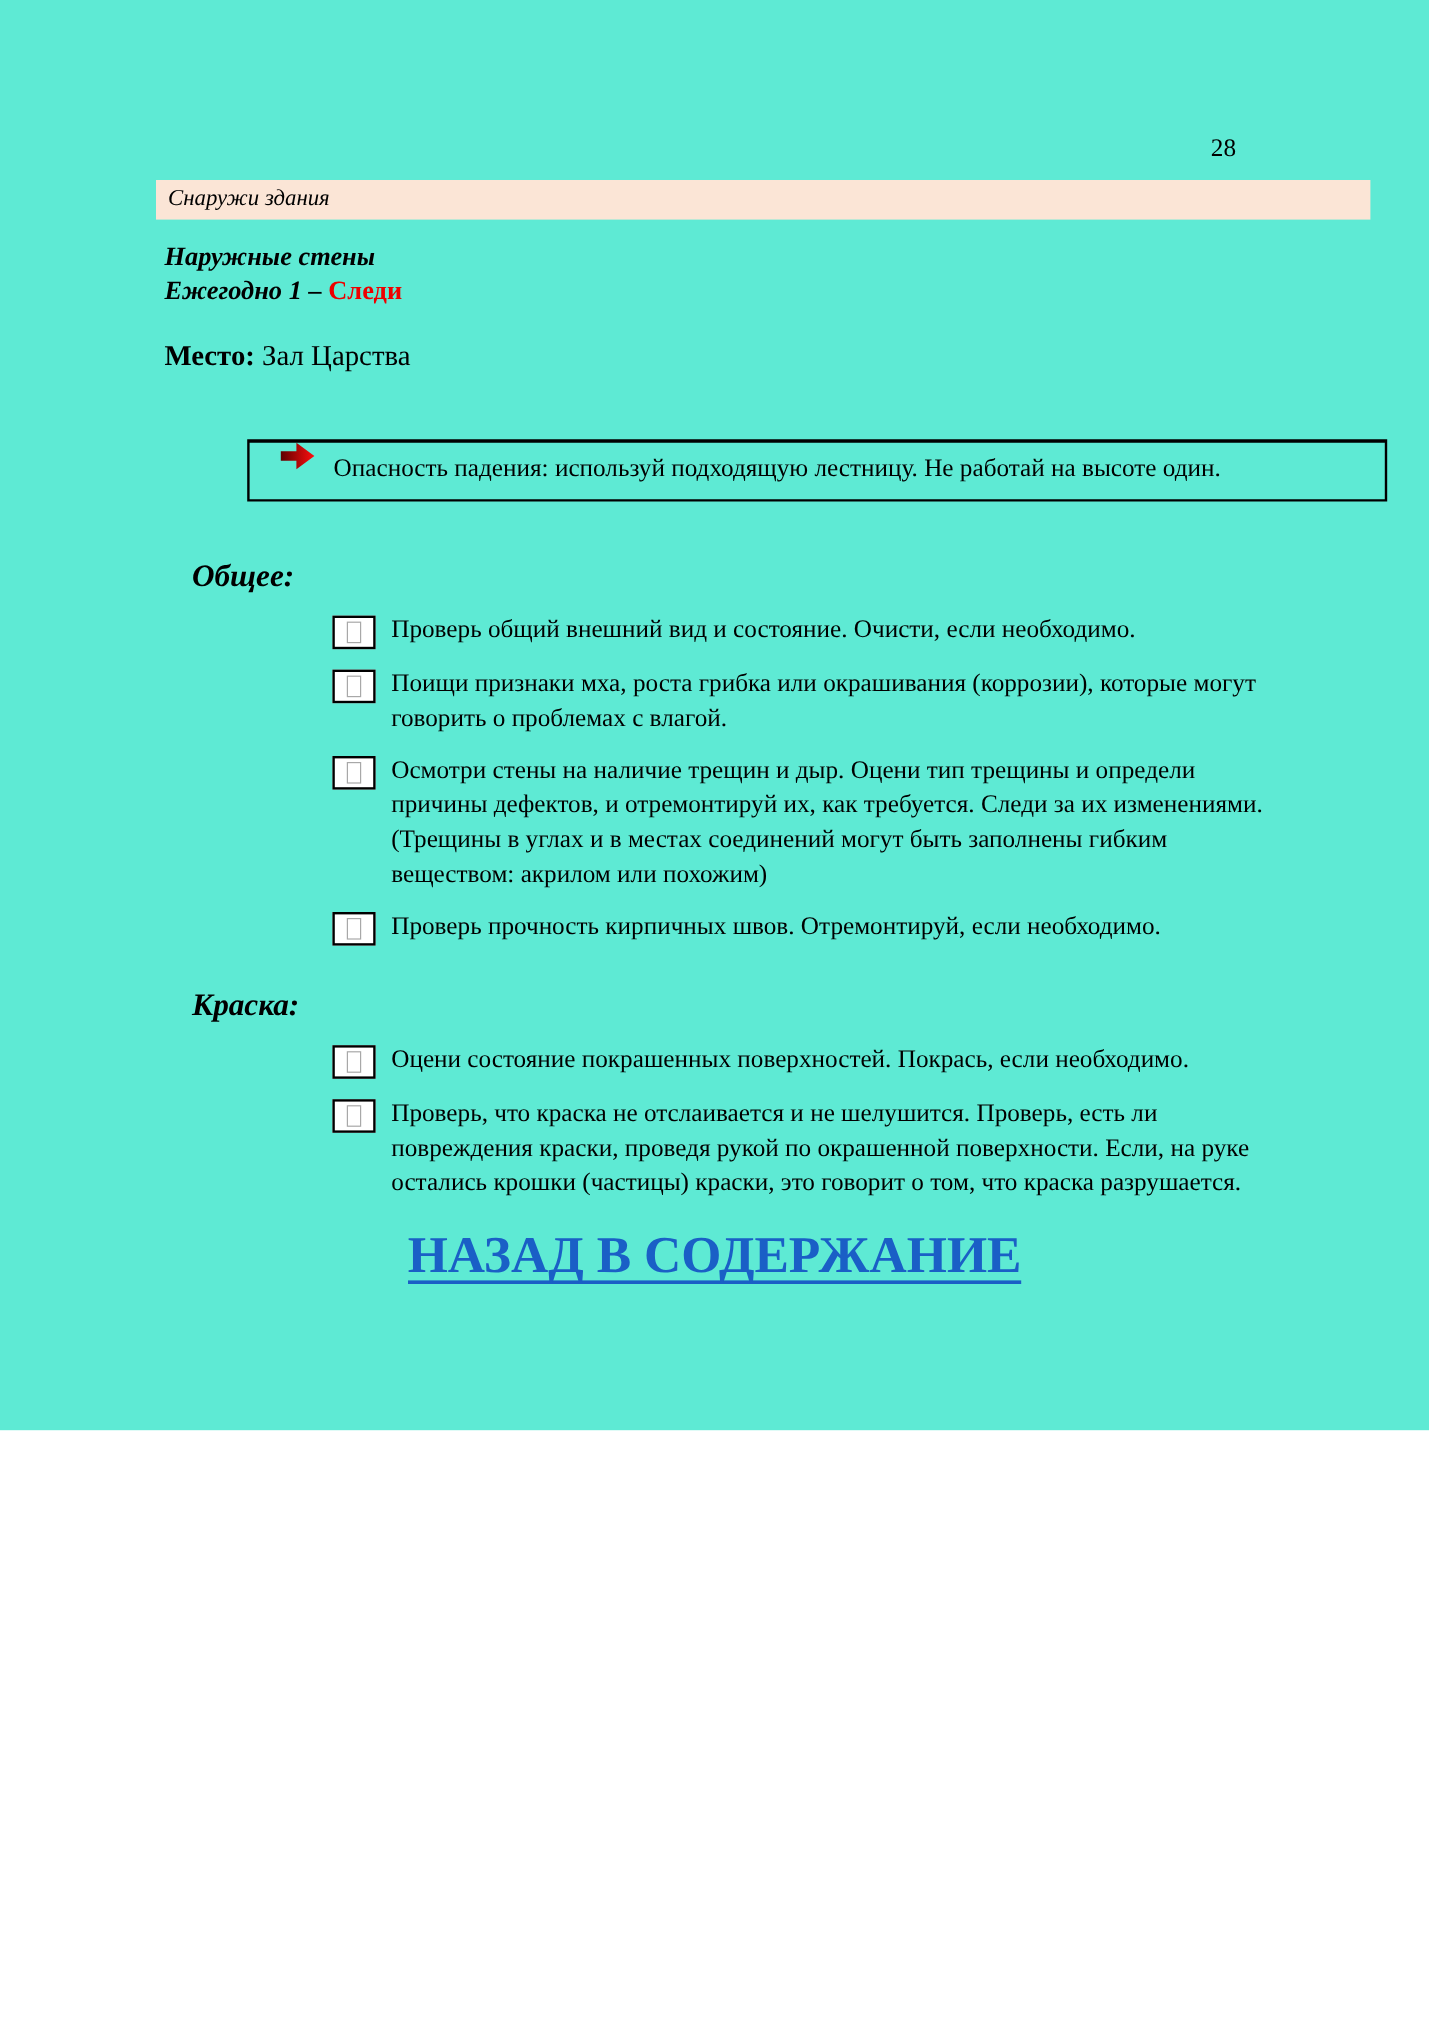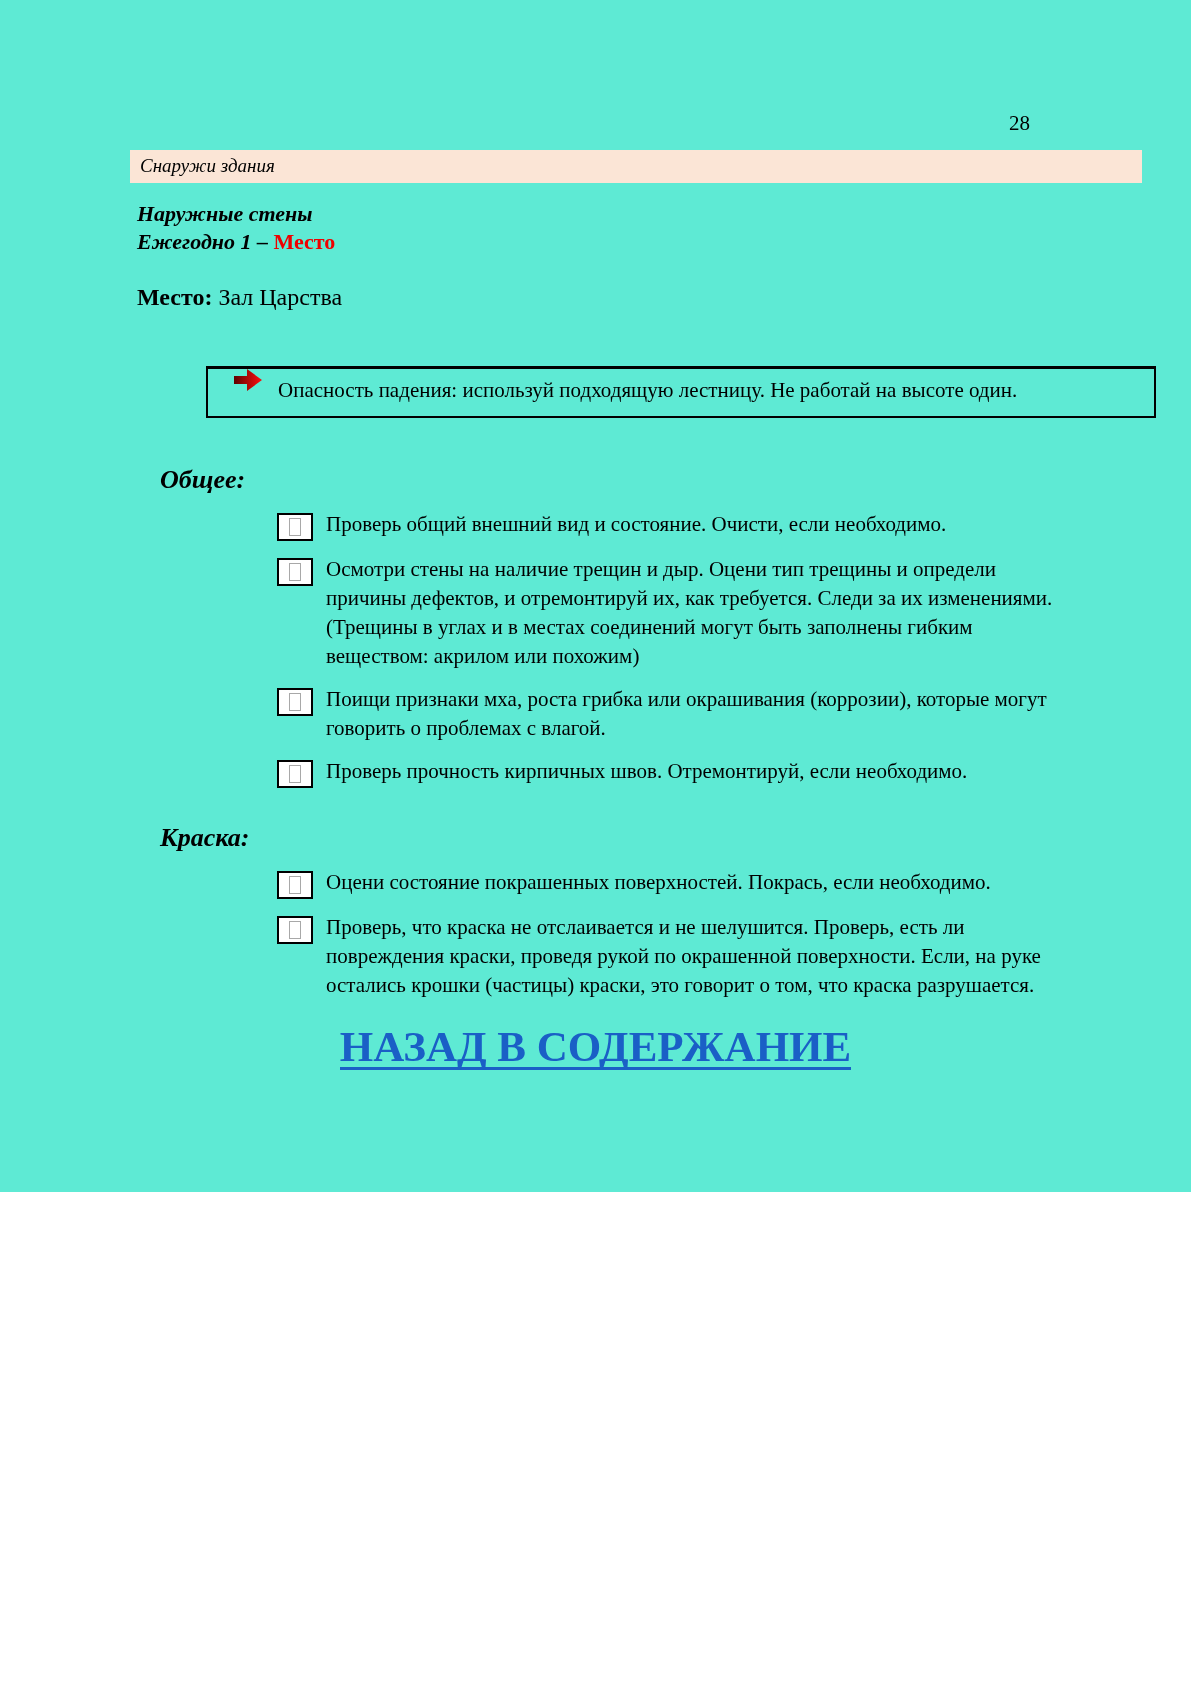--- a/index.html
+++ b/index.html
@@ -135,21 +135,21 @@
 <body>
 
 <div class="page">
 
   <div class="page-number">28</div>
 
   <div class="banner">Снаружи здания</div>
 
   <div class="header-row">
     <span>Наружные стены</span>
-    <span><span>Ежегодно 1 – </span><span class="month-red">Место</span></span>
+    <span><span>Ежегодно 1 – </span><span class="month-red">Следи</span></span>
   </div>
 
   <div class="location-row">
     <span class="location-label">Место:</span>
     <span>Зал Царства</span>
   </div>
 
   <div class="warning-box">
     <span class="warning-arrow">
       <svg width="32" height="28" viewBox="0 0 32 28">
@@ -170,27 +170,27 @@
   <div class="check-item first">
     <span class="checkbox">
         <span class="checkbox-glyph"></span>
       </span>
     <span class="item-text">Проверь общий внешний вид и состояние. Очисти, если необходимо.</span>
   </div>
   <div class="check-item">
     <span class="checkbox">
         <span class="checkbox-glyph"></span>
       </span>
+    <span class="item-text">Поищи признаки мха, роста грибка или окрашивания (коррозии), которые могут говорить о проблемах с влагой.</span>
+  </div>
+  <div class="check-item">
+    <span class="checkbox">
+        <span class="checkbox-glyph"></span>
+      </span>
     <span class="item-text">Осмотри стены на наличие трещин и дыр. Оцени тип трещины и определи причины дефектов, и отремонтируй их, как требуется. Следи за их изменениями. (Трещины в углах и в местах соединений могут быть заполнены гибким веществом: акрилом или похожим)</span>
-  </div>
-  <div class="check-item">
-    <span class="checkbox">
-        <span class="checkbox-glyph"></span>
-      </span>
-    <span class="item-text">Поищи признаки мха, роста грибка или окрашивания (коррозии), которые могут говорить о проблемах с влагой.</span>
   </div>
   <div class="check-item">
     <span class="checkbox">
         <span class="checkbox-glyph"></span>
       </span>
     <span class="item-text">Проверь прочность кирпичных швов. Отремонтируй, если необходимо.</span>
   </div>
 
   <div class="section-heading paint">Краска:</div>
 

